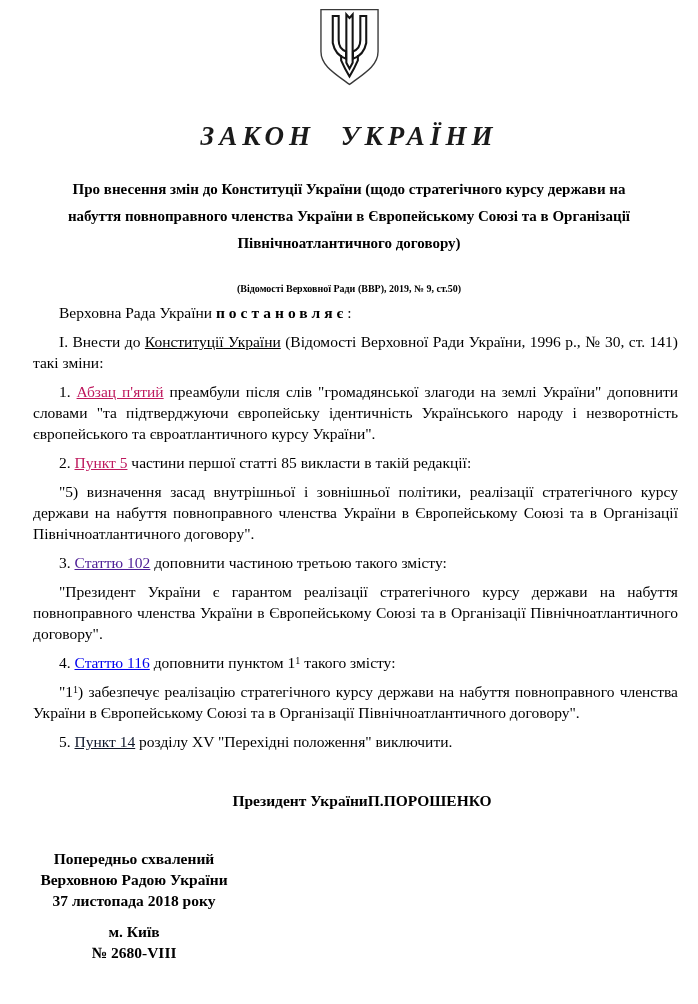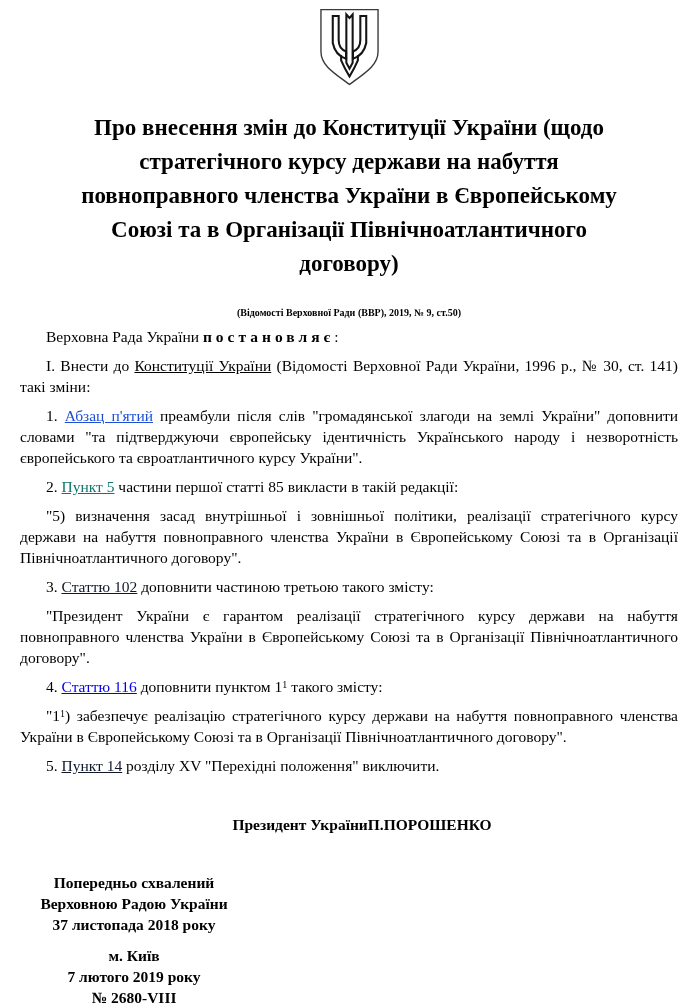--- a/index.html
+++ b/index.html
@@ -11,27 +11,27 @@
   }
   .page { padding:8px 20px 0 20px; }
   .emblem { display:block; margin:0 auto; }
   .law-title {
     margin-top:34px; text-align:center;
     font-size:27px; font-weight:bold; font-style:italic;
     letter-spacing:5px; word-spacing:14px; color:#1a1a1a;
   }
   .law-subtitle {
     margin:24px auto 0; max-width:578px; text-align:center;
-    font-size:23px; font-weight:bold; line-height:34px;
+    font-size:15px; font-weight:bold; line-height:27px;
   }
   .reference {
     margin-top:26px; text-align:center;
     font-size:10px; font-weight:bold;
   }
-  .body-text { margin-top:4px; font-size:15.5px; }
+  .body-text { margin-top:4px; font-size:15.5px;margin-left:13px; }
   .para {
     margin-top:8px; text-align:justify; text-indent:26px; line-height:21px;
   }
   .para a { color:#0000ee; text-decoration:underline; cursor:pointer; }
   .spaced { letter-spacing:4px; }
   .para sup { font-size:10px; line-height:0; vertical-align:4px; }
   .signature {
     margin-top:40px; padding-left:26px;
     display:flex; justify-content:center; align-items:baseline;
     font-size:15.5px; font-weight:bold;
@@ -51,48 +51,48 @@
   <svg class="emblem" viewBox="0 0 64 80" width="63" height="79" aria-hidden="true">
     <path d="M3 1.5 H61 V44 C61 58 48.5 65.5 32 77.5 C15.5 65.5 3 58 3 44 Z" fill="#ffffff" stroke="#3a3a3a" stroke-width="1.4"></path>
     <g fill="none" stroke="#141414" stroke-width="2.1" stroke-linejoin="miter">
       <path d="M15 8 H21 V32.5 Q21 41.5 28.5 44 V51.5 Q17.5 48 15 35.5 Z"></path>
       <path d="M49 8 H43 V32.5 Q43 41.5 35.5 44 V51.5 Q46.5 48 49 35.5 Z"></path>
       <path d="M28.8 6.5 L32 10 L35.2 6.5 V55.5 L32 61.5 L28.8 55.5 Z"></path>
       <path d="M23.5 47.5 V53 Q27 61 32 69.5 Q37 61 40.5 53 V47.5"></path>
     </g>
   </svg>
 
+  <h1 class="law-title">ЗАКОН  УКРАЇНИ</h1>
 
   <h2 class="law-subtitle">Про внесення змін до Конституції України (щодо стратегічного курсу держави на набуття повноправного членства України в Європейському Союзі та в Організації Північноатлантичного договору)</h2>
 
   <div class="reference">(Відомості Верховної Ради (ВВР), 2019, № 9, ст.50)</div>
 
   <div class="body-text">
       <p class="para"><span>Верховна Рада України </span><b class="spaced">постановляє</b><span>:</span></p>
       <p class="para"><span>I. Внести до </span><a href="#" style="color: #000000;">Конституції України</a><span> (Відомості Верховної Ради України, 1996 р., № 30, ст. 141) такі зміни:</span></p>
-      <p class="para"><span>1. </span><a href="#" style="color: #1d4ed8; font-family: Liberation Serif, serif;">Абзац п'ятий</a><span> преамбули після слів "громадянської злагоди на землі України" доповнити словами "та підтверджуючи європейську ідентичність Українського народу і незворотність європейського та євроатлантичного курсу України".</span></p>
-      <p class="para"><span>2. </span><a href="#" style="color: #0f766e;">Пункт 5</a><span> частини першої статті 85 викласти в такій редакції:</span></p>
+      <p class="para"><span>1. </span><a href="#" style="color: #be185d; font-family: Liberation Serif, serif;">Абзац п'ятий</a><span> преамбули після слів "громадянської злагоди на землі України" доповнити словами "та підтверджуючи європейську ідентичність Українського народу і незворотність європейського та євроатлантичного курсу України".</span></p>
+      <p class="para"><span>2. </span><a href="#" style="color: #be185d;">Пункт 5</a><span> частини першої статті 85 викласти в такій редакції:</span></p>
       <p class="para"><span>"5) визначення засад внутрішньої і зовнішньої політики, реалізації стратегічного курсу держави на набуття повноправного членства України в Європейському Союзі та в Організації Північноатлантичного договору".</span></p>
-      <p class="para"><span>3. </span><a href="#" style="color: #0f172a;">Статтю 102</a><span> доповнити частиною третьою такого змісту:</span></p>
+      <p class="para"><span>3. </span><a href="#" style="color: #4c1d95;">Статтю 102</a><span> доповнити частиною третьою такого змісту:</span></p>
       <p class="para"><span>"Президент України є гарантом реалізації стратегічного курсу держави на набуття повноправного членства України в Європейському Союзі та в Організації Північноатлантичного договору".</span></p>
       <p class="para"><span>4. </span><a href="#" style="color: rgb(0, 0, 238);">Статтю 116</a><span> доповнити пунктом 1</span><sup>1</sup><span> такого змісту:</span></p>
       <p class="para"><span>"1</span><sup>1</sup><span>) забезпечує реалізацію стратегічного курсу держави на набуття повноправного членства України в Європейському Союзі та в Організації Північноатлантичного договору".</span></p>
       <p class="para"><span>5. </span><a href="#" style="color: #0f172a;">Пункт 14</a><span> розділу XV "Перехідні положення" виключити.</span></p>
     </div>
 
   <div class="signature">
     <span>Президент України</span>
     <span>П.ПОРОШЕНКО</span>
   </div>
 
   <div class="stamp-block approval">
     <div>Попередньо схвалений</div>
     <div>Верховною Радою України</div>
     <div>37 листопада 2018 року</div>
   </div>
 
   <div class="stamp-block issued">
     <div>м. Київ</div>
-    <div>7 лютого 2019 року</div>
     <div>№ 2680-VIII</div>
   </div>
 
 </div>
 
 </body></html>

